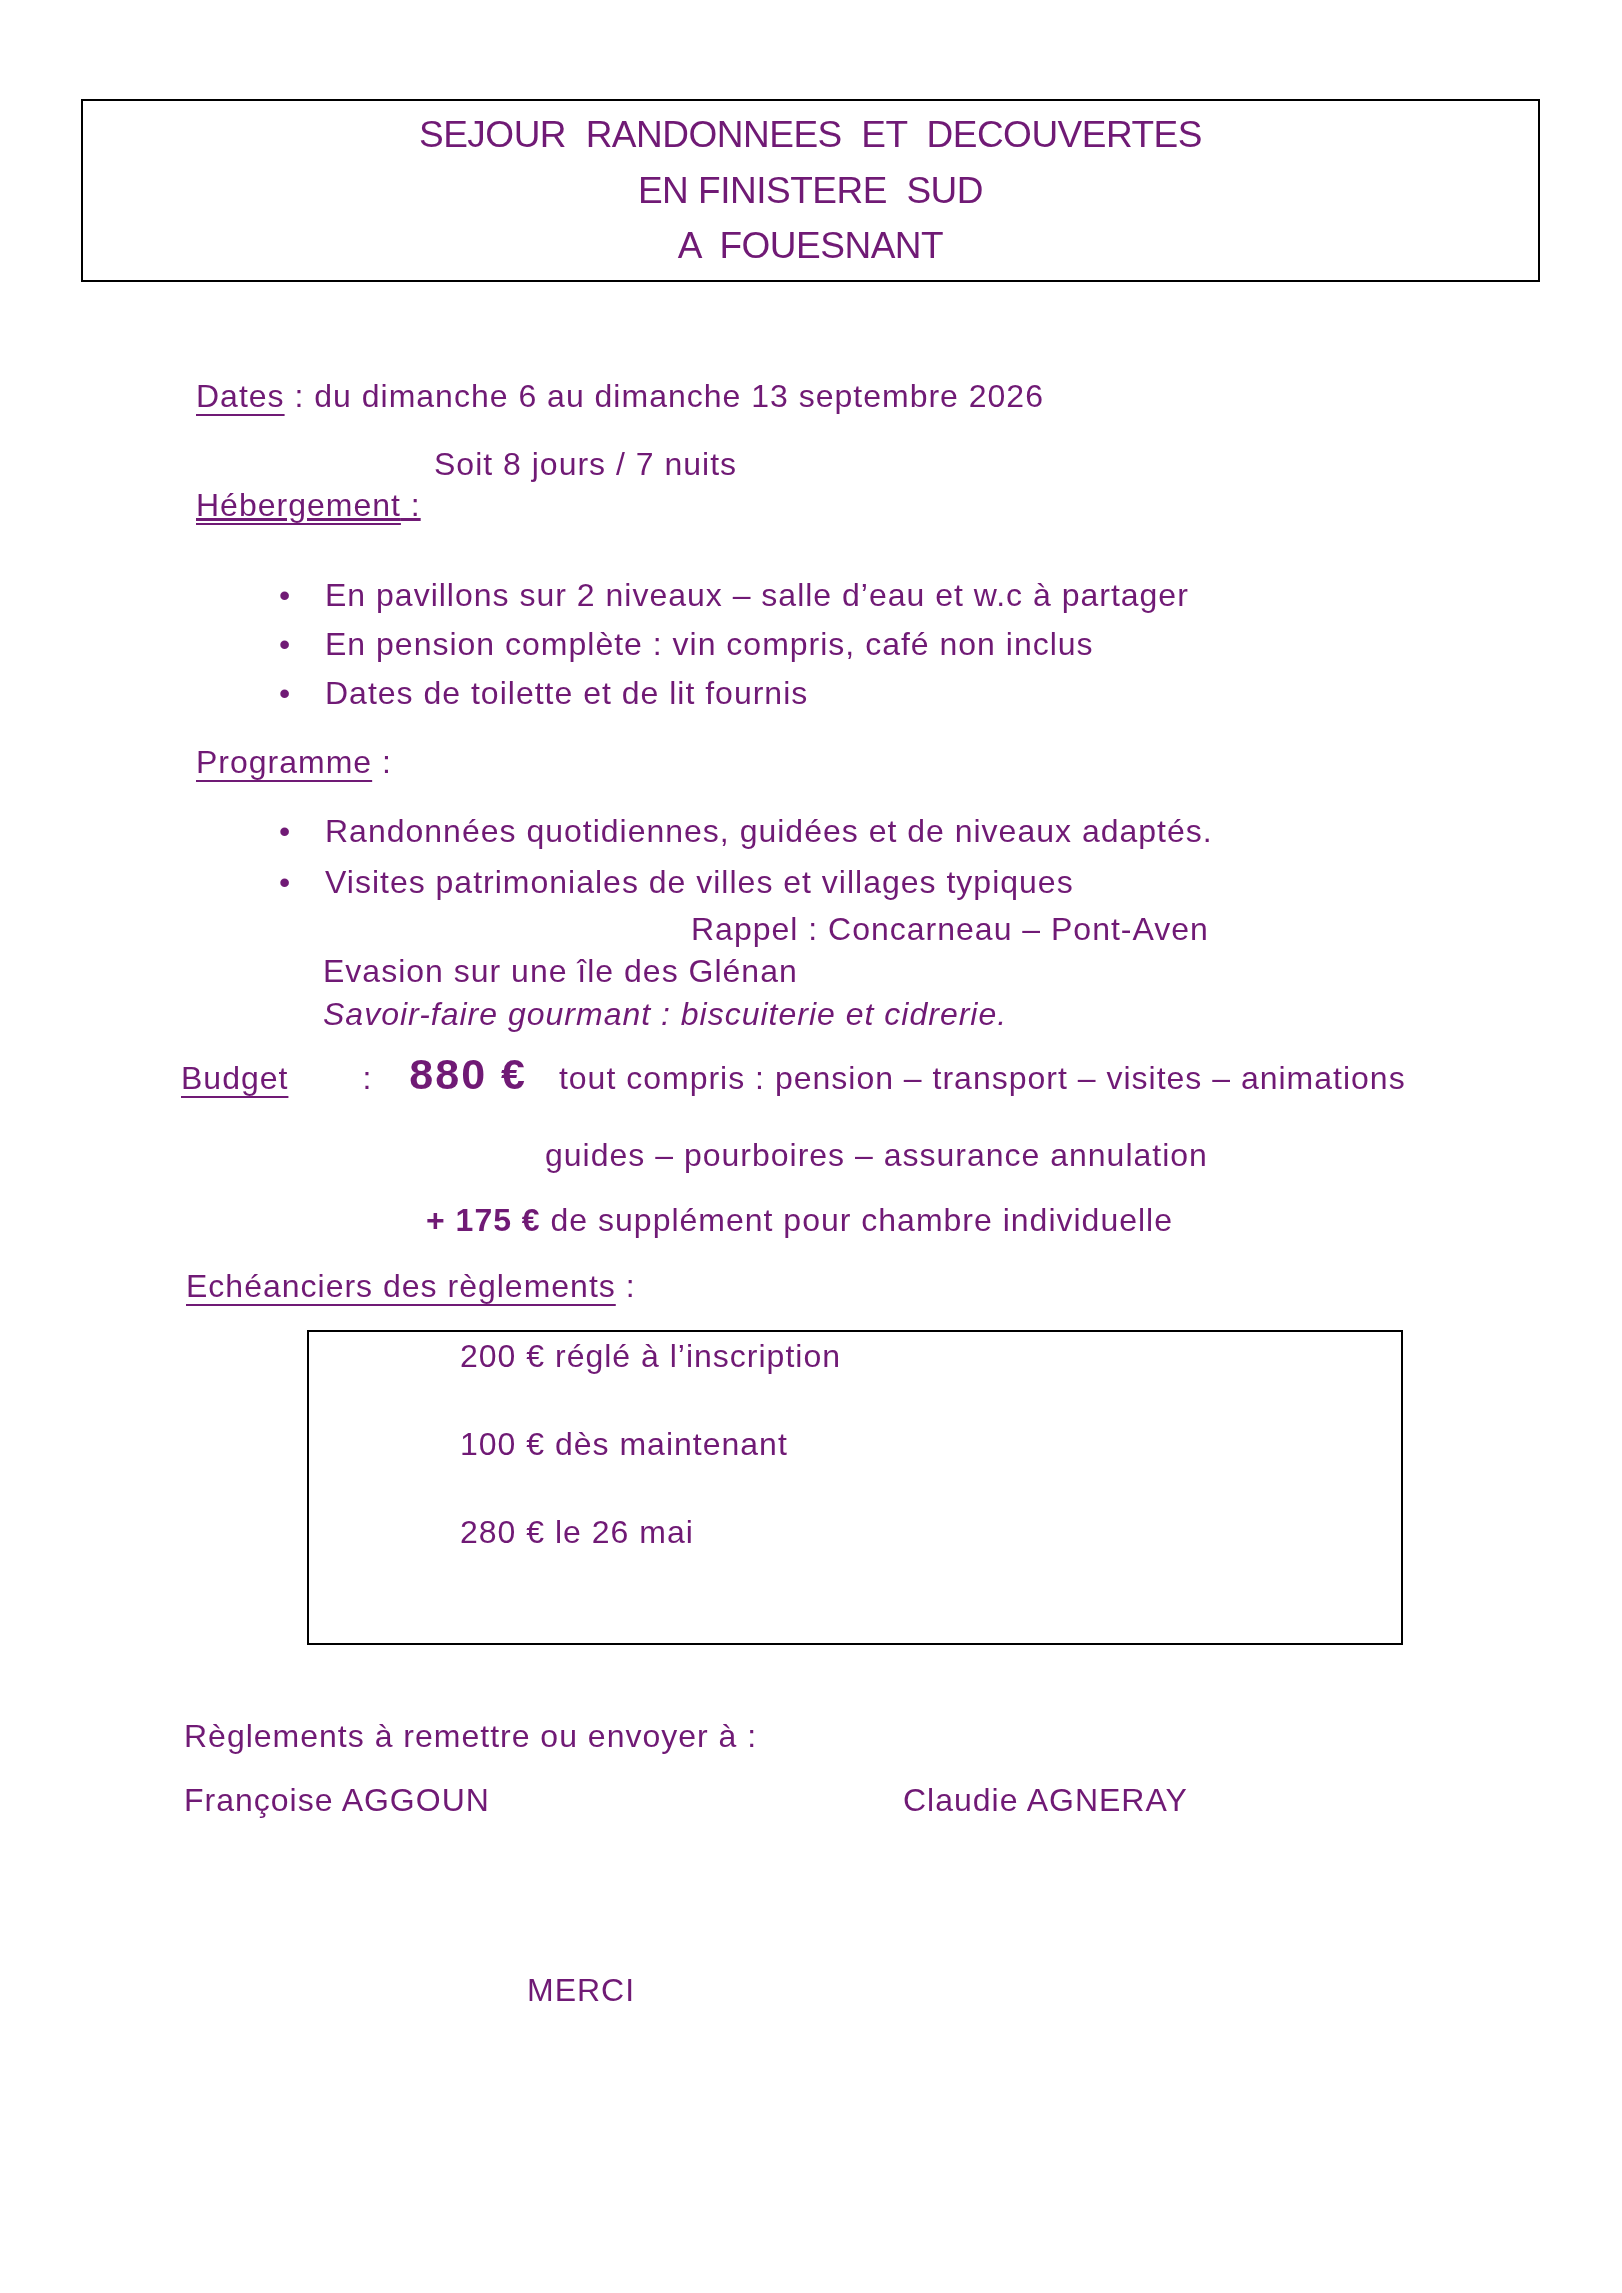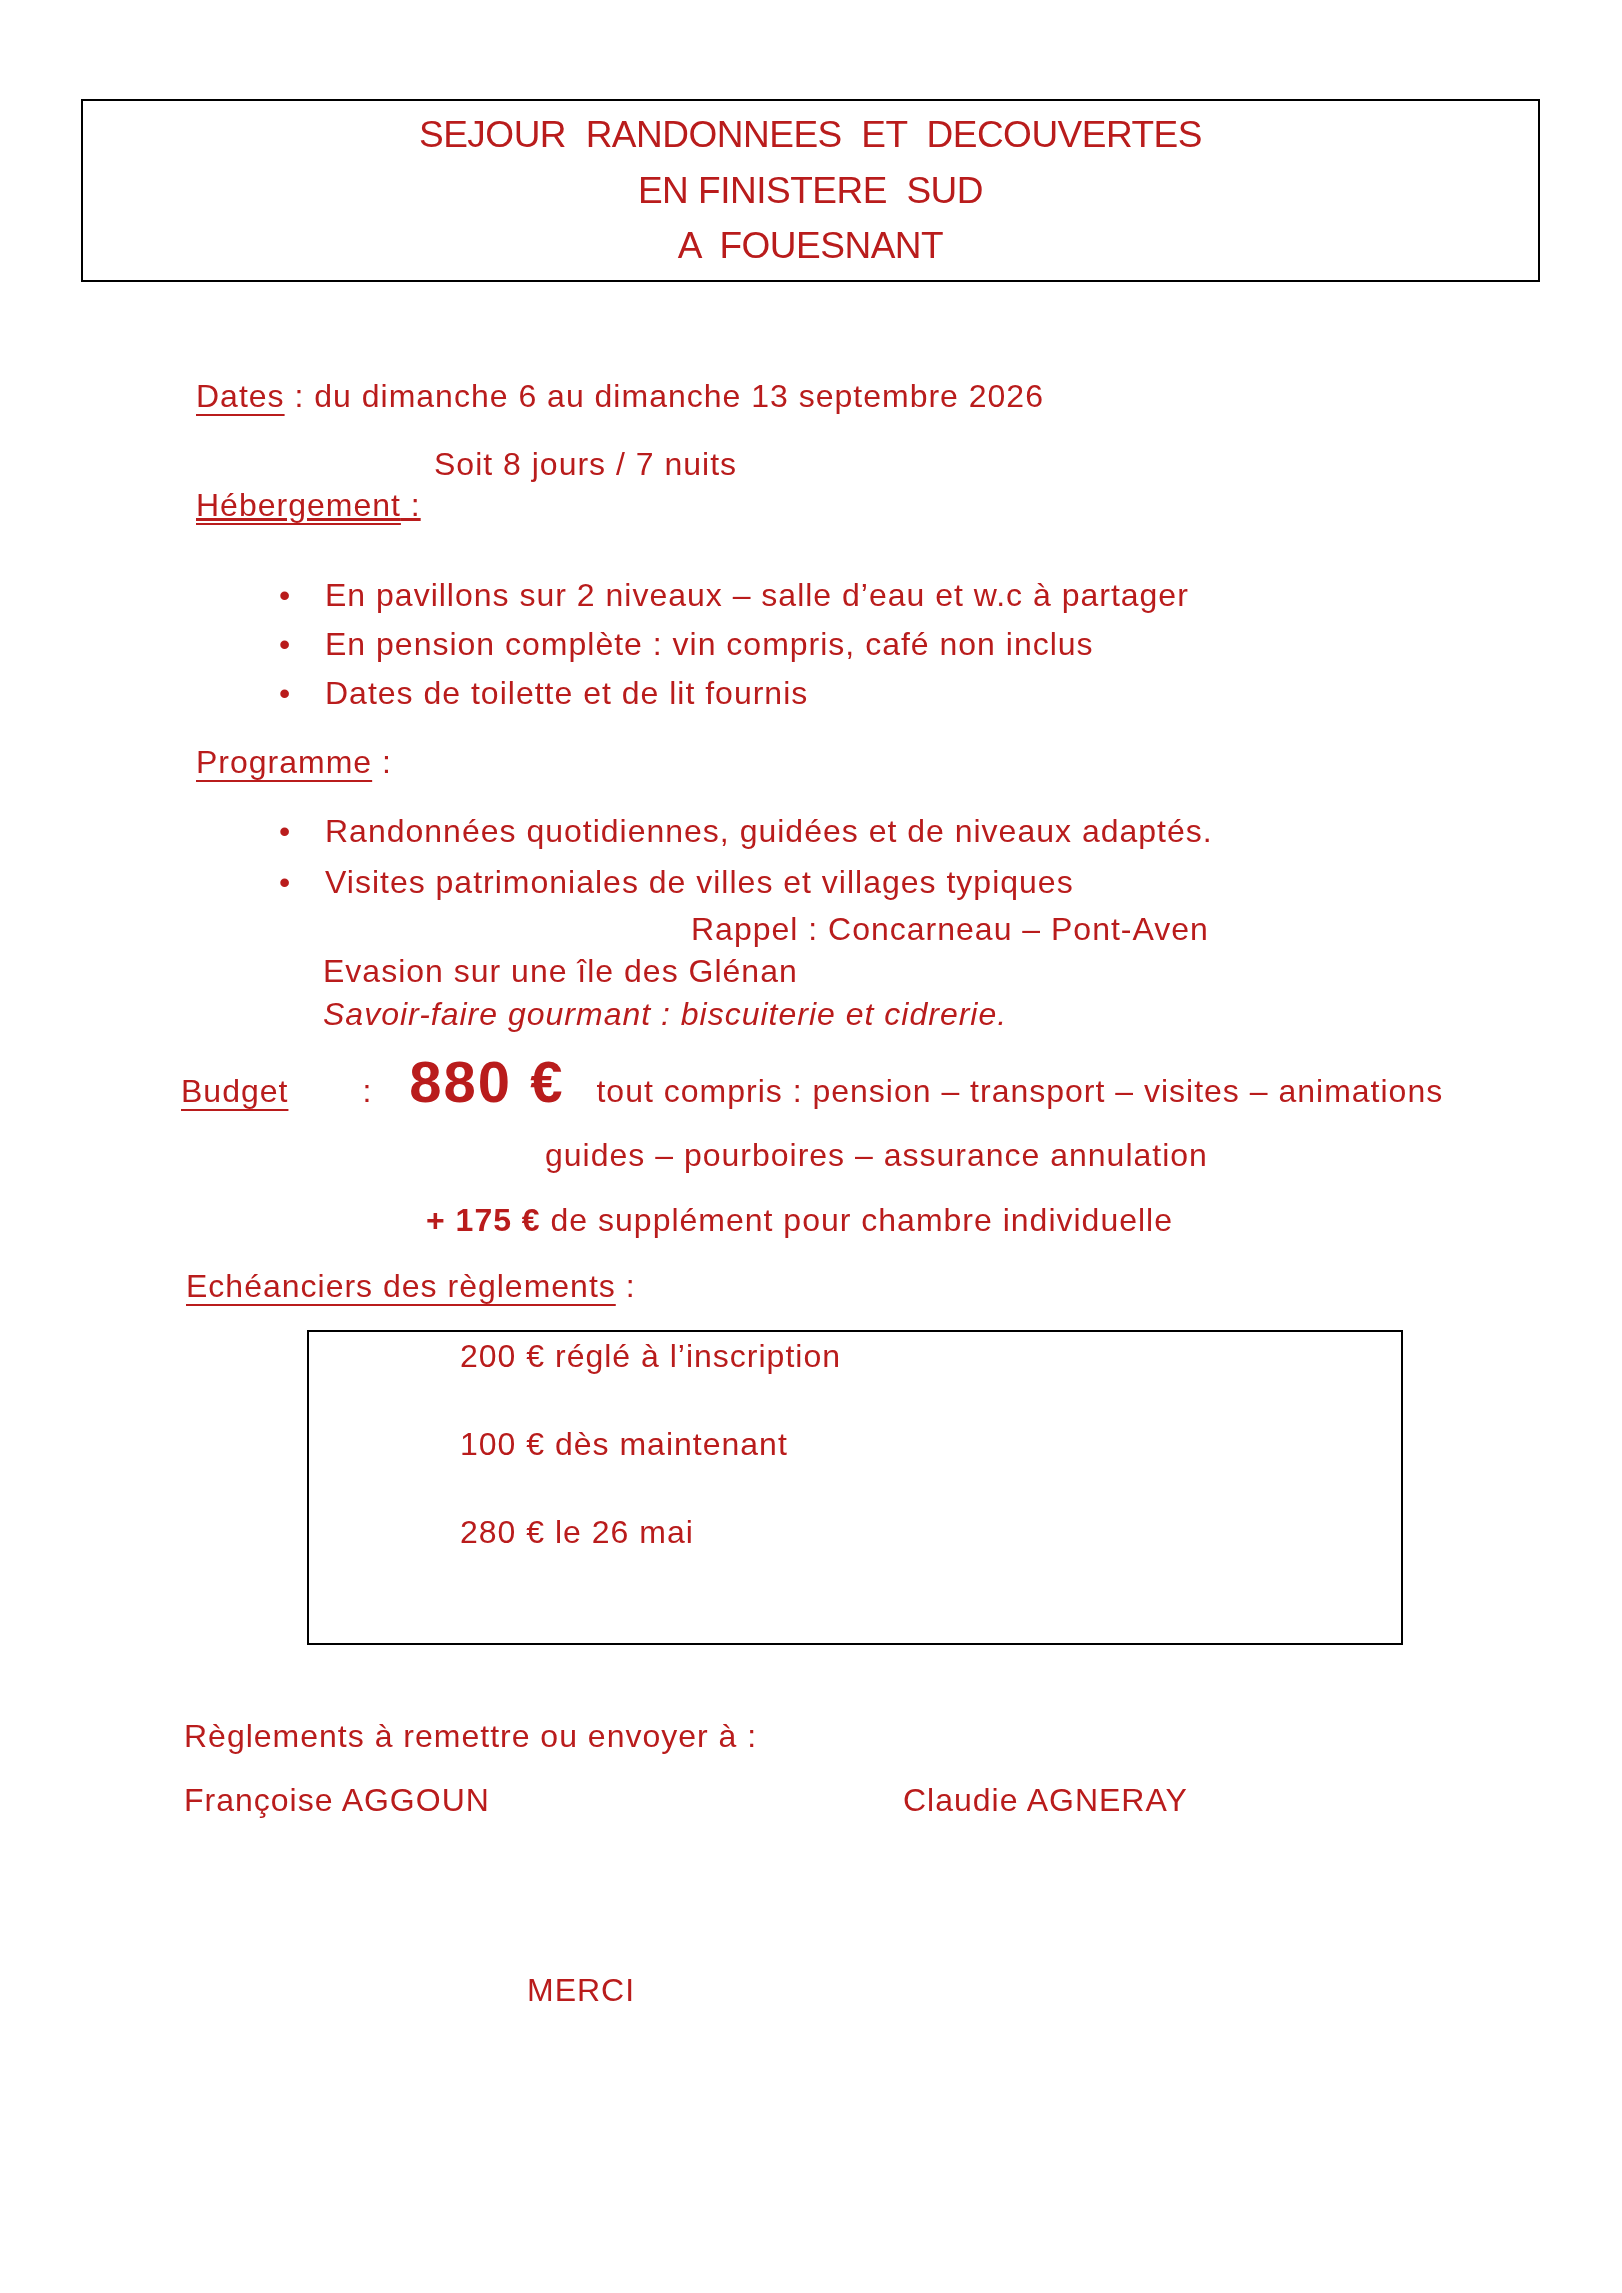--- a/index.html
+++ b/index.html
@@ -1,20 +1,20 @@
 <!DOCTYPE html>
 <html><head>
 <meta charset="utf-8">
 <style>
   html,body { margin:0; padding:0; background:#ffffff; }
   .page {
     position:relative;
     width:1622px; height:2294px;
     background:#ffffff;
-    color:#b91c1c;
+    color:#701a75;
     font-family:"Liberation Sans", sans-serif;
     font-size:32px;
     letter-spacing:1px;
     overflow:hidden;
   }
   .abs { position:absolute; white-space:nowrap; }
   .u {
     text-decoration:underline;
     text-underline-offset:6.9px;
     text-decoration-thickness:2px;
@@ -47,21 +47,21 @@
   .bullets-prog .bullet-row { height:51px; }
   .bullet-glyph { width:46px; flex:0 0 46px; }
   
   .budget-row {
     left:181px; top:1053px;
     display:flex; align-items:baseline;
   }
   .budget-colon { margin-left:74px; }
   .budget-amount {
     margin-left:37px;
-    font-size:58px; font-weight:bold; line-height:1;
+    font-size:43px; font-weight:bold; line-height:1;
     letter-spacing:2px;
   }
   .budget-rest { margin-left:32px; }
   .line-guides { left:545px; top:1137px; }
   .line-supp   { left:426px; top:1202px; }
   .bold { font-weight:bold; }
   
   .pay-box {
     left:307px; top:1330px; width:1096px; height:315px;
     border:2.9px solid #000;

